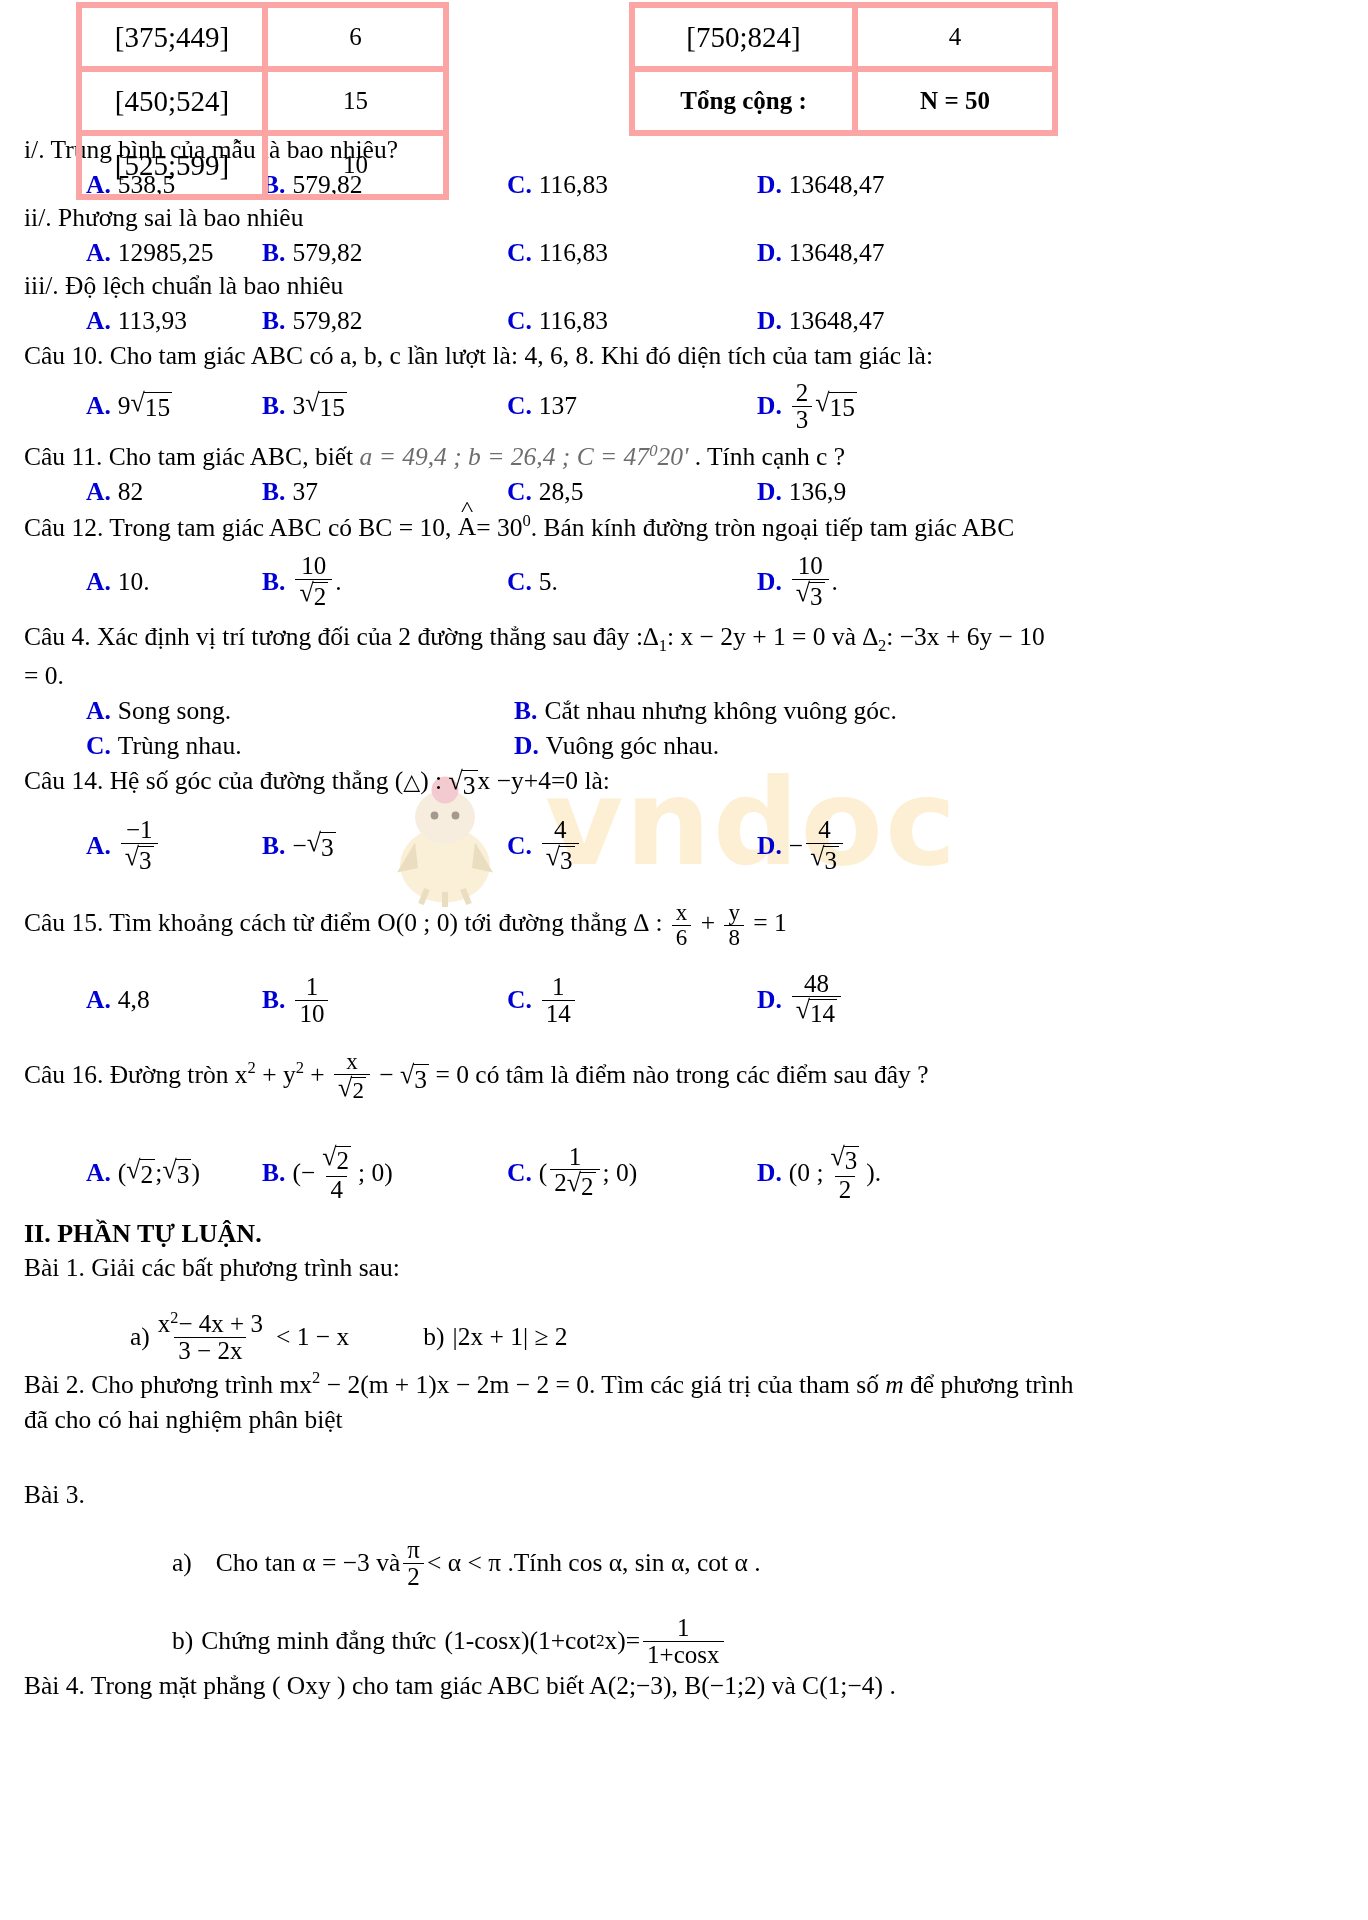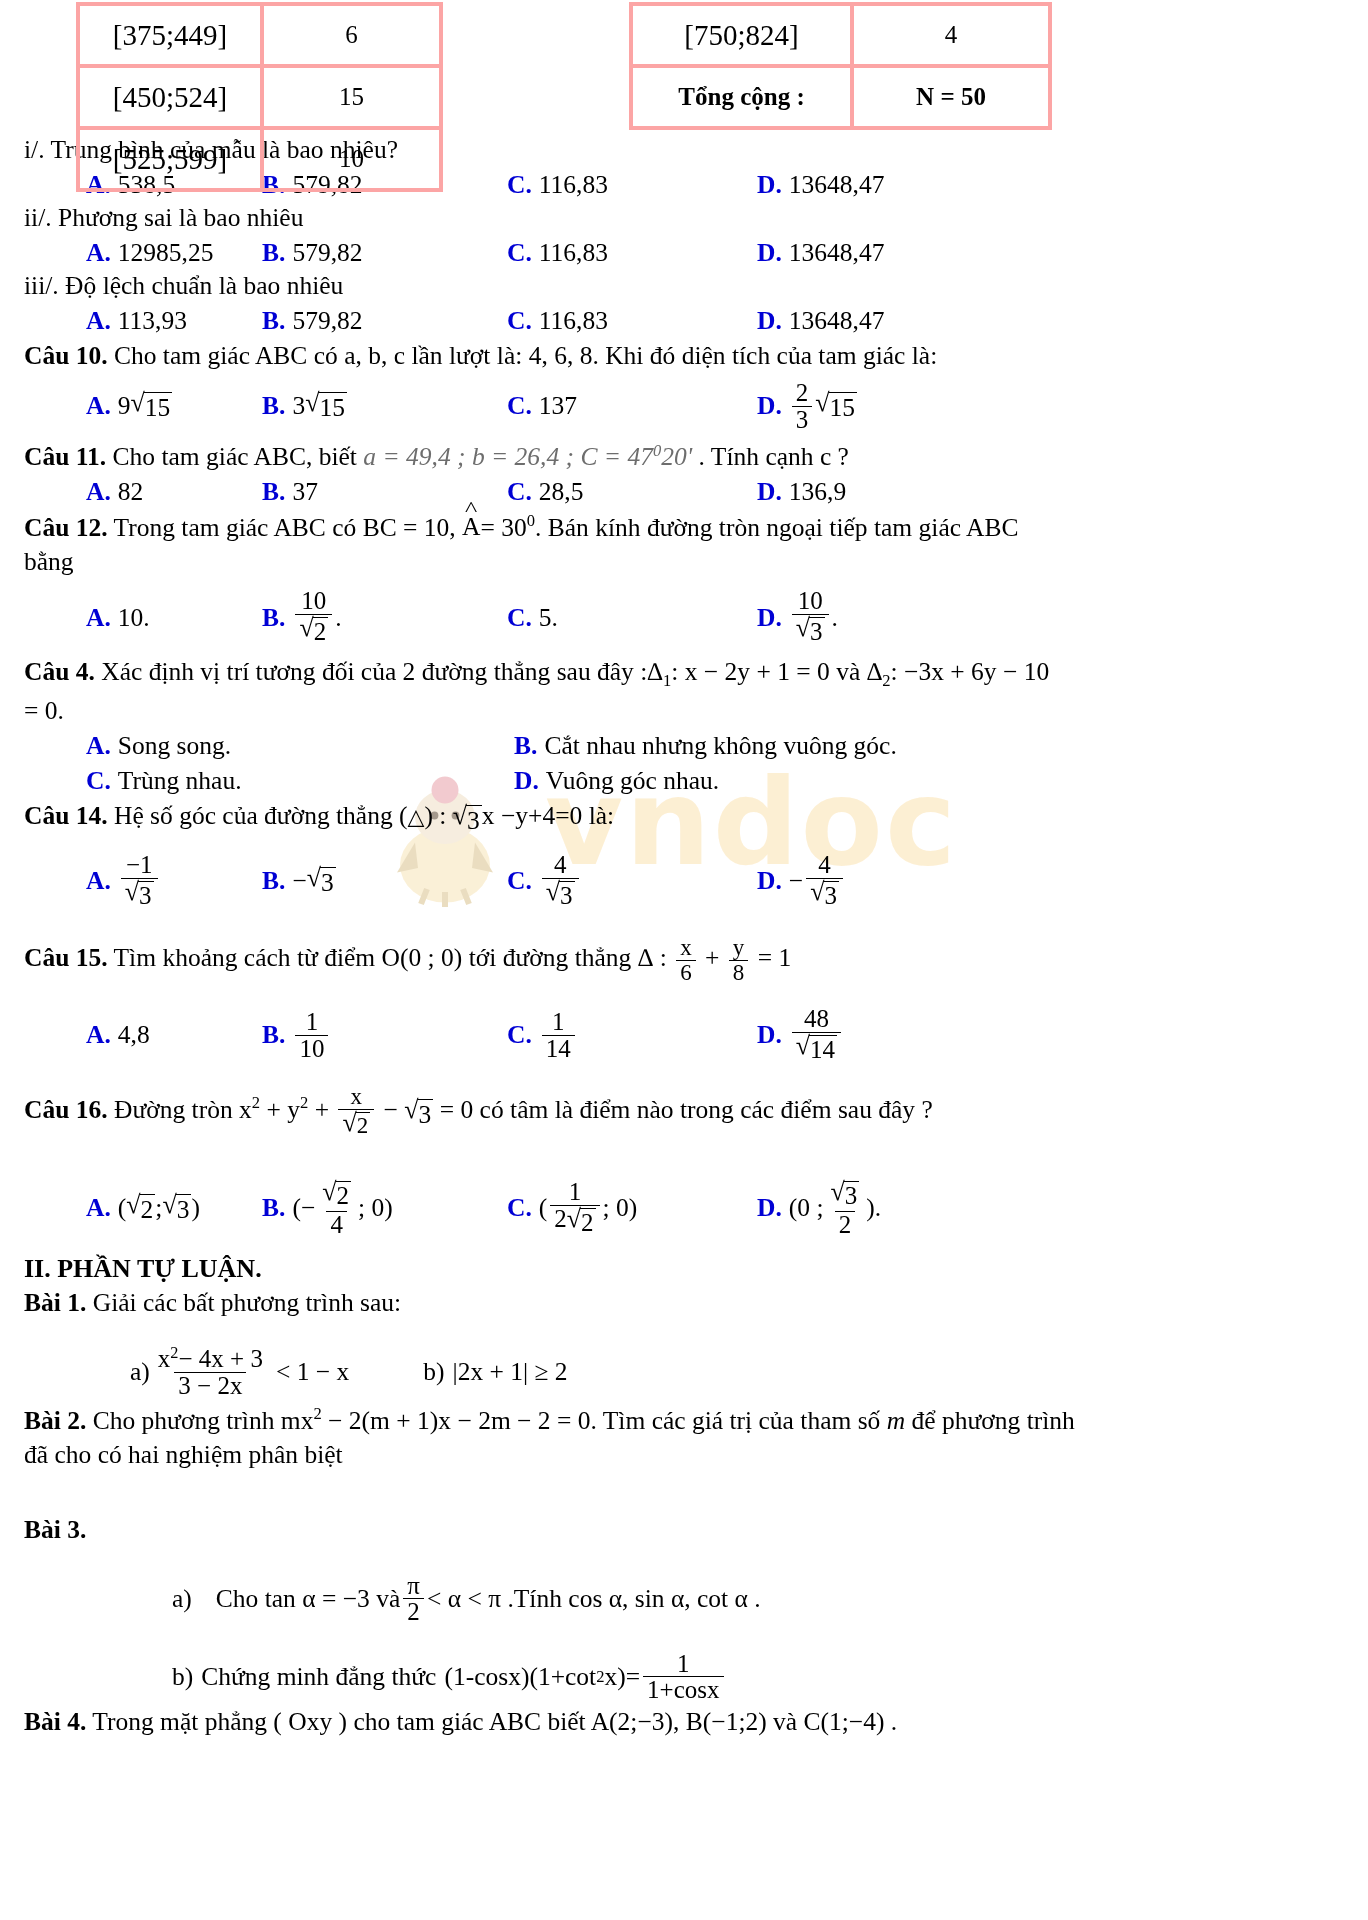--- a/index.html
+++ b/index.html
@@ -60,41 +60,41 @@
     height: 133px;
   }
   table.freq {
     position: absolute;
     border-collapse: collapse;
     font-size: 25px;
   }
   table.freq.left  { left: 52px;  top: 2px; }
   table.freq.right { left: 605px; top: 2px; }
   table.freq td {
-    border: 4px solid #fca5a5;
+    border: 6px solid #fca5a5;
     height: 38px;
     text-align: center;
     vertical-align: middle;
     padding: 10px 6px;
     white-space: nowrap;
   }
   table.freq.left  td.c1 { width: 168px; }
   table.freq.left  td.c2 { width: 163px; }
   table.freq.right td.c1 { width: 205px; }
   table.freq.right td.c2 { width: 182px; }
   td.bold { font-weight: bold; font-size: 25px; }
   .brk { font-size: 29px; font-family: "Liberation Serif", serif; }
 
   
   .q {
     font-size: 25.5px;
     line-height: 1.30;
     margin: 2px 0 0 0;
   }
-  .qnum { font-weight: bold; }
+  .qnum { font-weight: normal; }
   .sub-q { font-size: 25.5px; line-height: 1.30; }
 
   .opts {
     display: flex;
     font-size: 25.5px;
     line-height: 1.25;
     margin-top: 3px;
   }
   .opts.tall { align-items: center; }
   .opt {
@@ -333,21 +333,20 @@
         <span class="lab">D.</span>
         <span>136,9</span>
       </div>
   </div>
 
   <div class="q">
     <span class="qnum">Câu 12.</span>
     <span>Trong tam giác ABC có BC = 10,</span>
     <span class="hat">A</span><span>= 30</span><sup>0</sup><span>. Bán kính đường tròn ngoại tiếp tam giác ABC</span>
   </div>
-  <div class="q">bằng</div>
   <div class="opts c4 tall" style="height:72px">
     <div class="opt">
         <span class="lab">A.</span>
         <span>10.</span>
       </div>
     <div class="opt">
       <span class="lab">B.</span>
       <span class="frac">
         <span class="num">10</span>
         <span class="den"><span class="sq">

